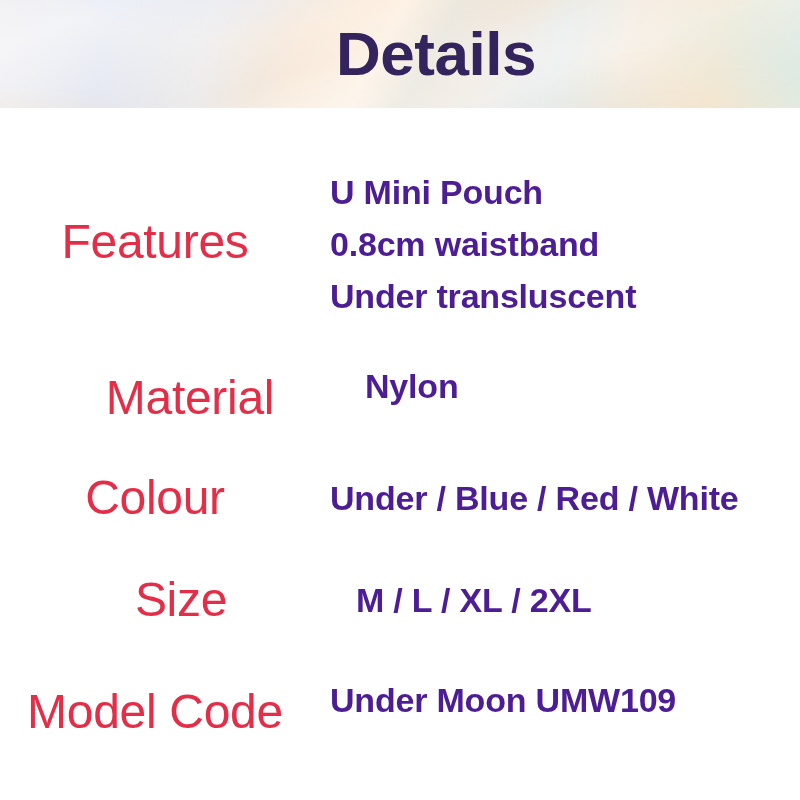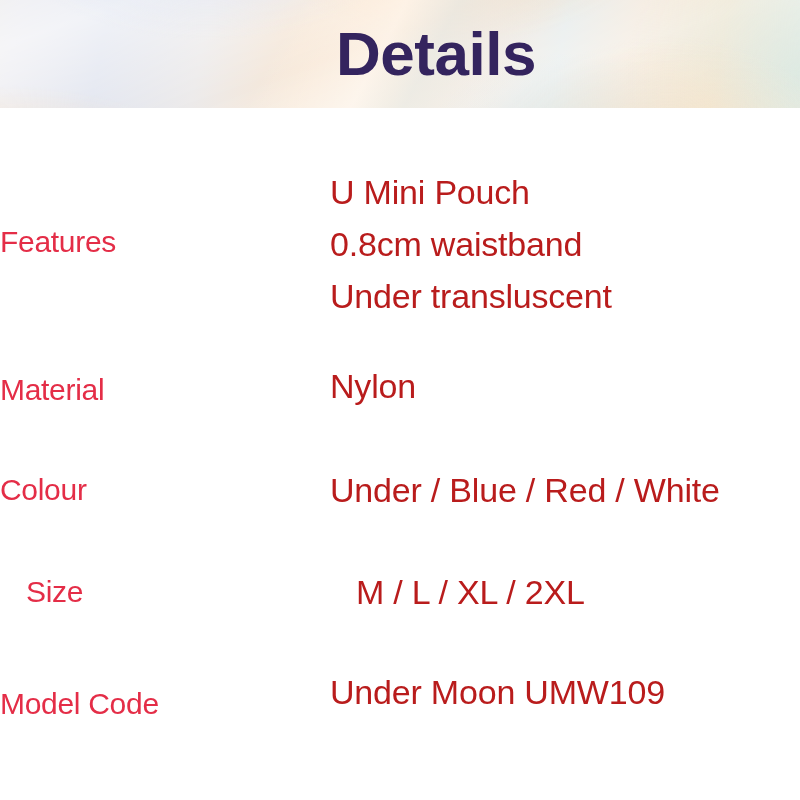--- a/index.html
+++ b/index.html
@@ -108,45 +108,46 @@
     width: 800px;
     box-sizing: border-box;
   }
   .spec-row + .spec-row {
     margin-top: 36px;
   }
 
   .spec-label {
     flex: 0 0 310px;
     width: 310px;
+    text-align: center;
     color: #e42d47;
-    font-size: 30px;
+    font-size: 48px;
     line-height: 52px;
     font-weight: 400;
     letter-spacing: -0.3px;
     white-space: nowrap;
   }
 
   .spec-value {
     flex: 1 1 auto;
     padding-left: 20px;
-    color: #b91c1c;
+    color: #4c1d95;
     font-size: 34px;
     line-height: 52px;
-    font-weight: 400;
+    font-weight: 700;
     letter-spacing: -0.2px;
   }
   .spec-value .vline {
     display: block;
     white-space: nowrap;
   }
 
   
   .row-features  .spec-label { margin-top: 50px; }
-  .row-material  .spec-label { margin-top: 4px; }
+  .row-material  .spec-label { margin-top: 12px; padding-left: 35px; }
   .row-colour    .spec-label { margin-top: 0px; }
   .row-size      .spec-label { margin-top: 0px; }
   .row-model     .spec-label { margin-top: 12px; }
 
   .row-features { margin-top: 0; }
   .row-material { margin-top: 38px !important; }
   .row-colour   { margin-top: 48px !important; }
   .row-size     { margin-top: 50px !important; padding-left: 26px; }
   .row-model    { margin-top: 48px !important; }
 </style>

